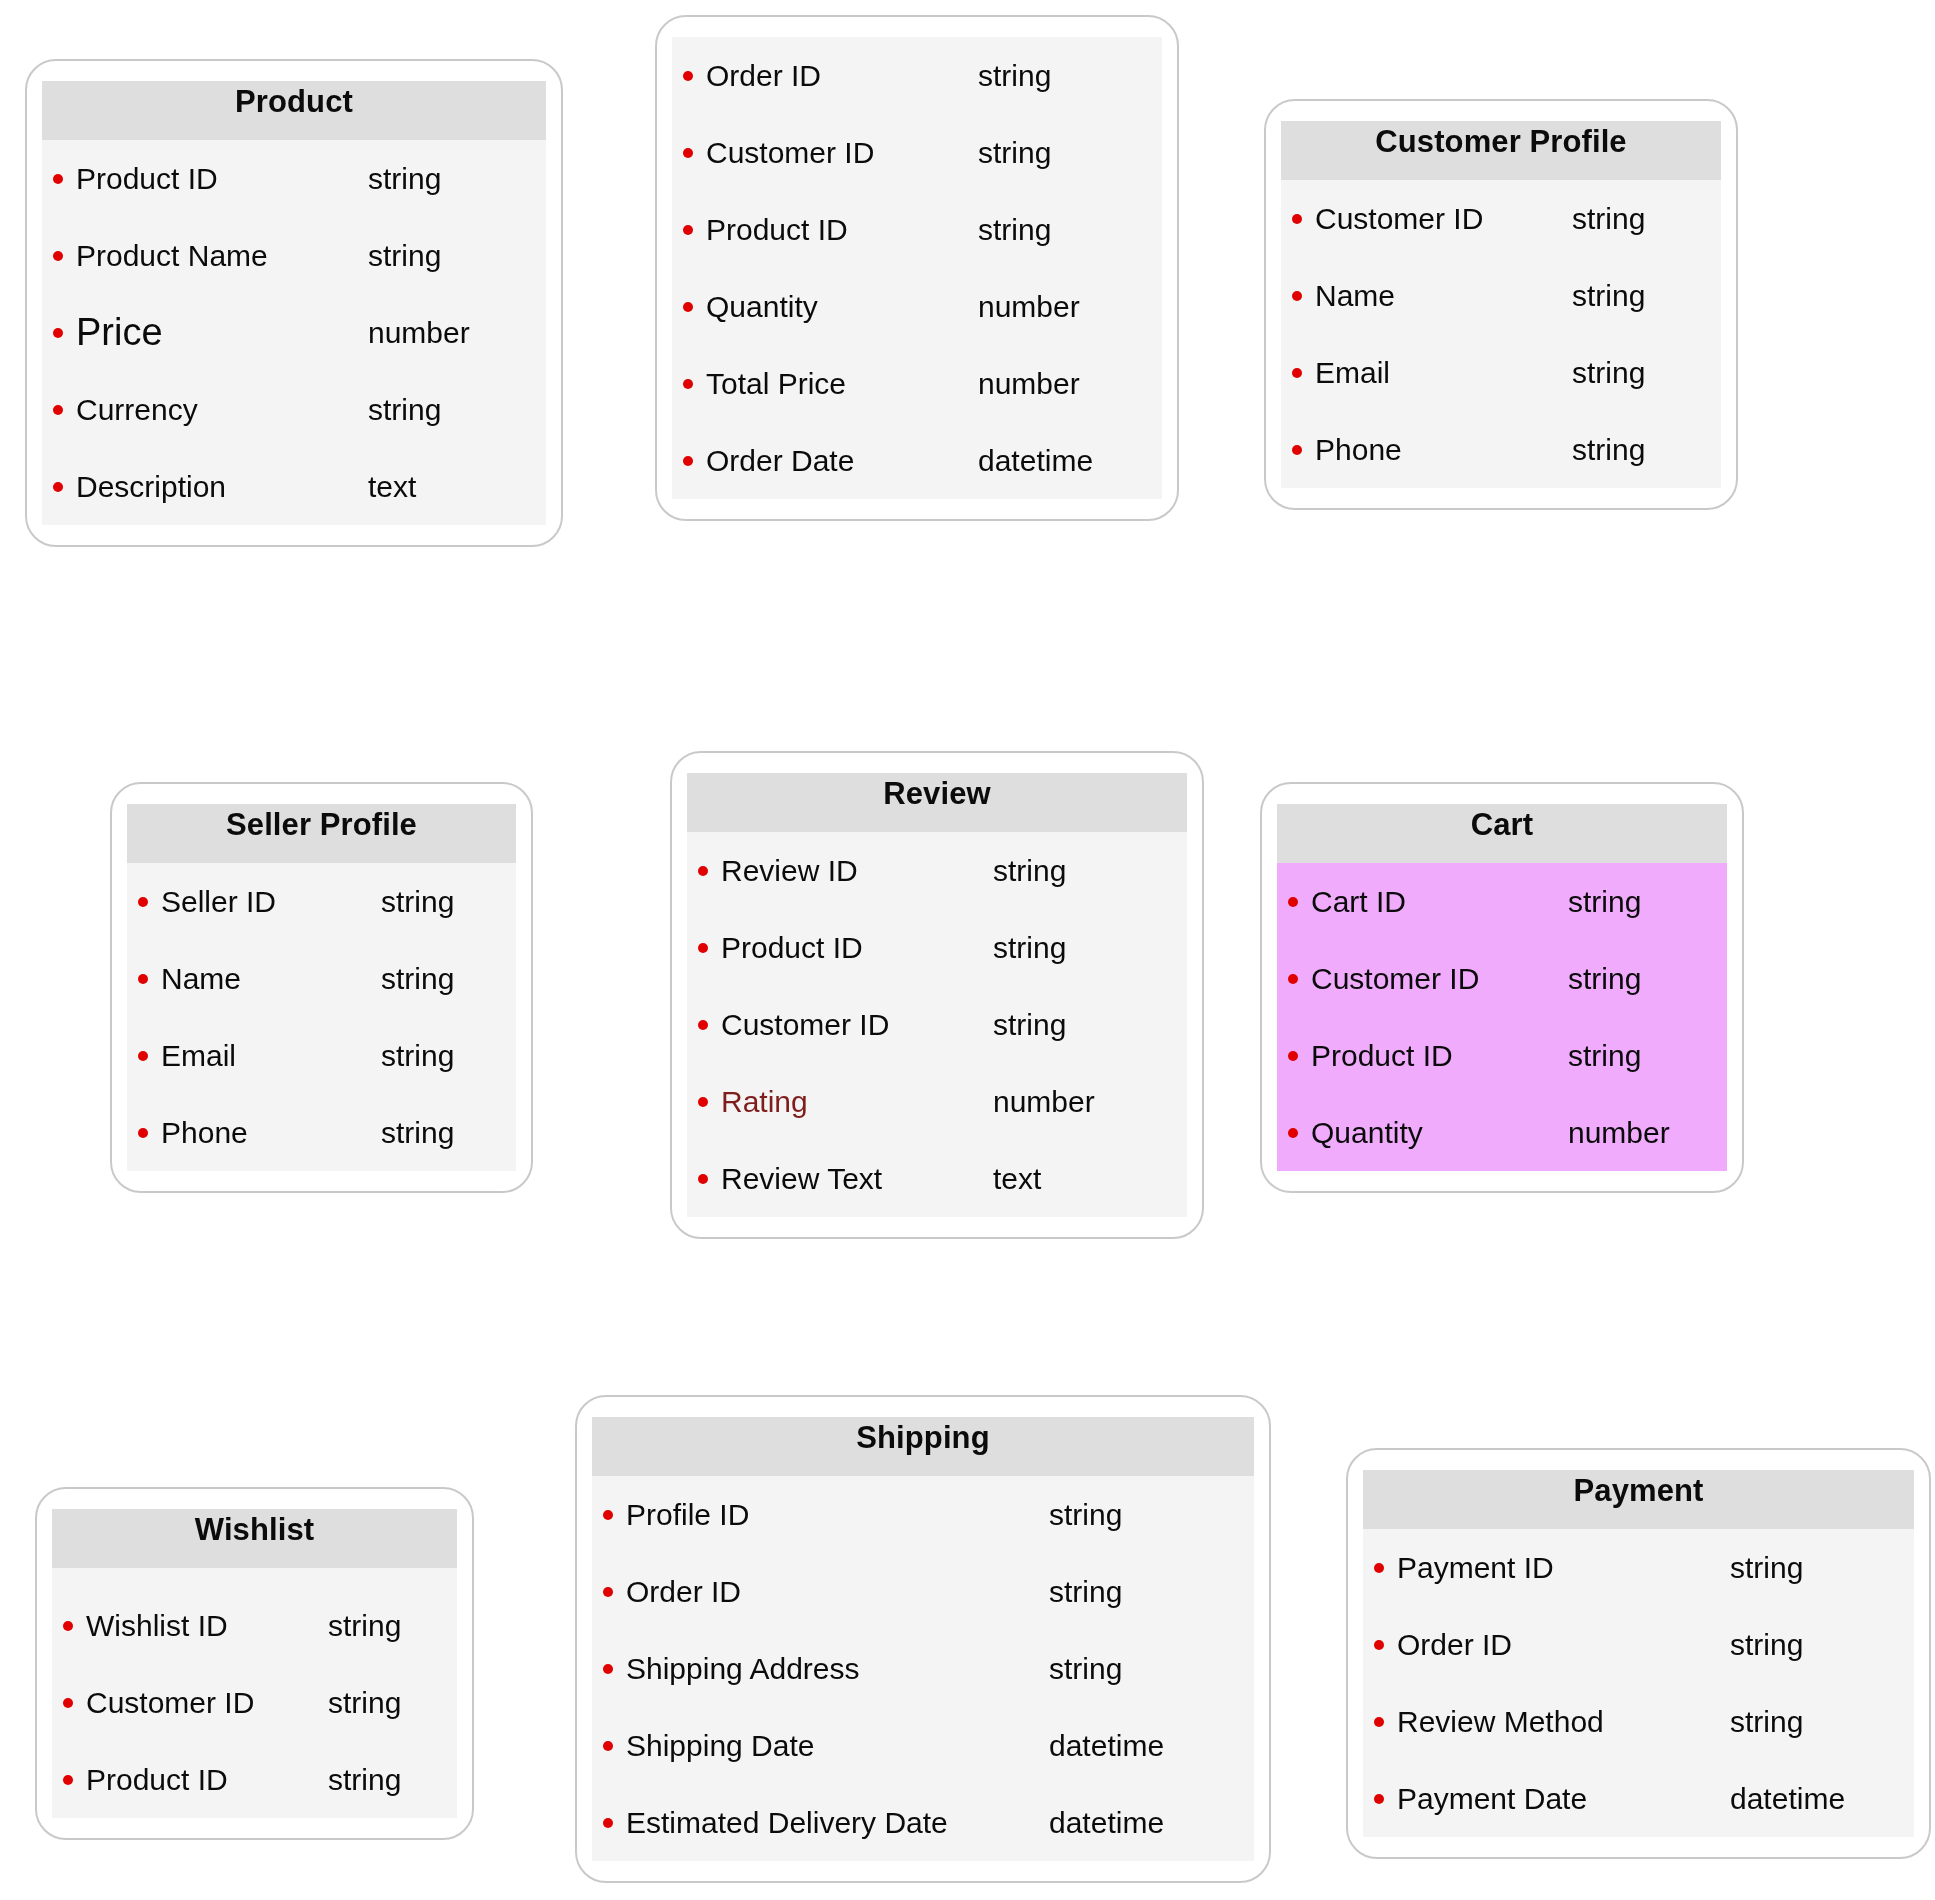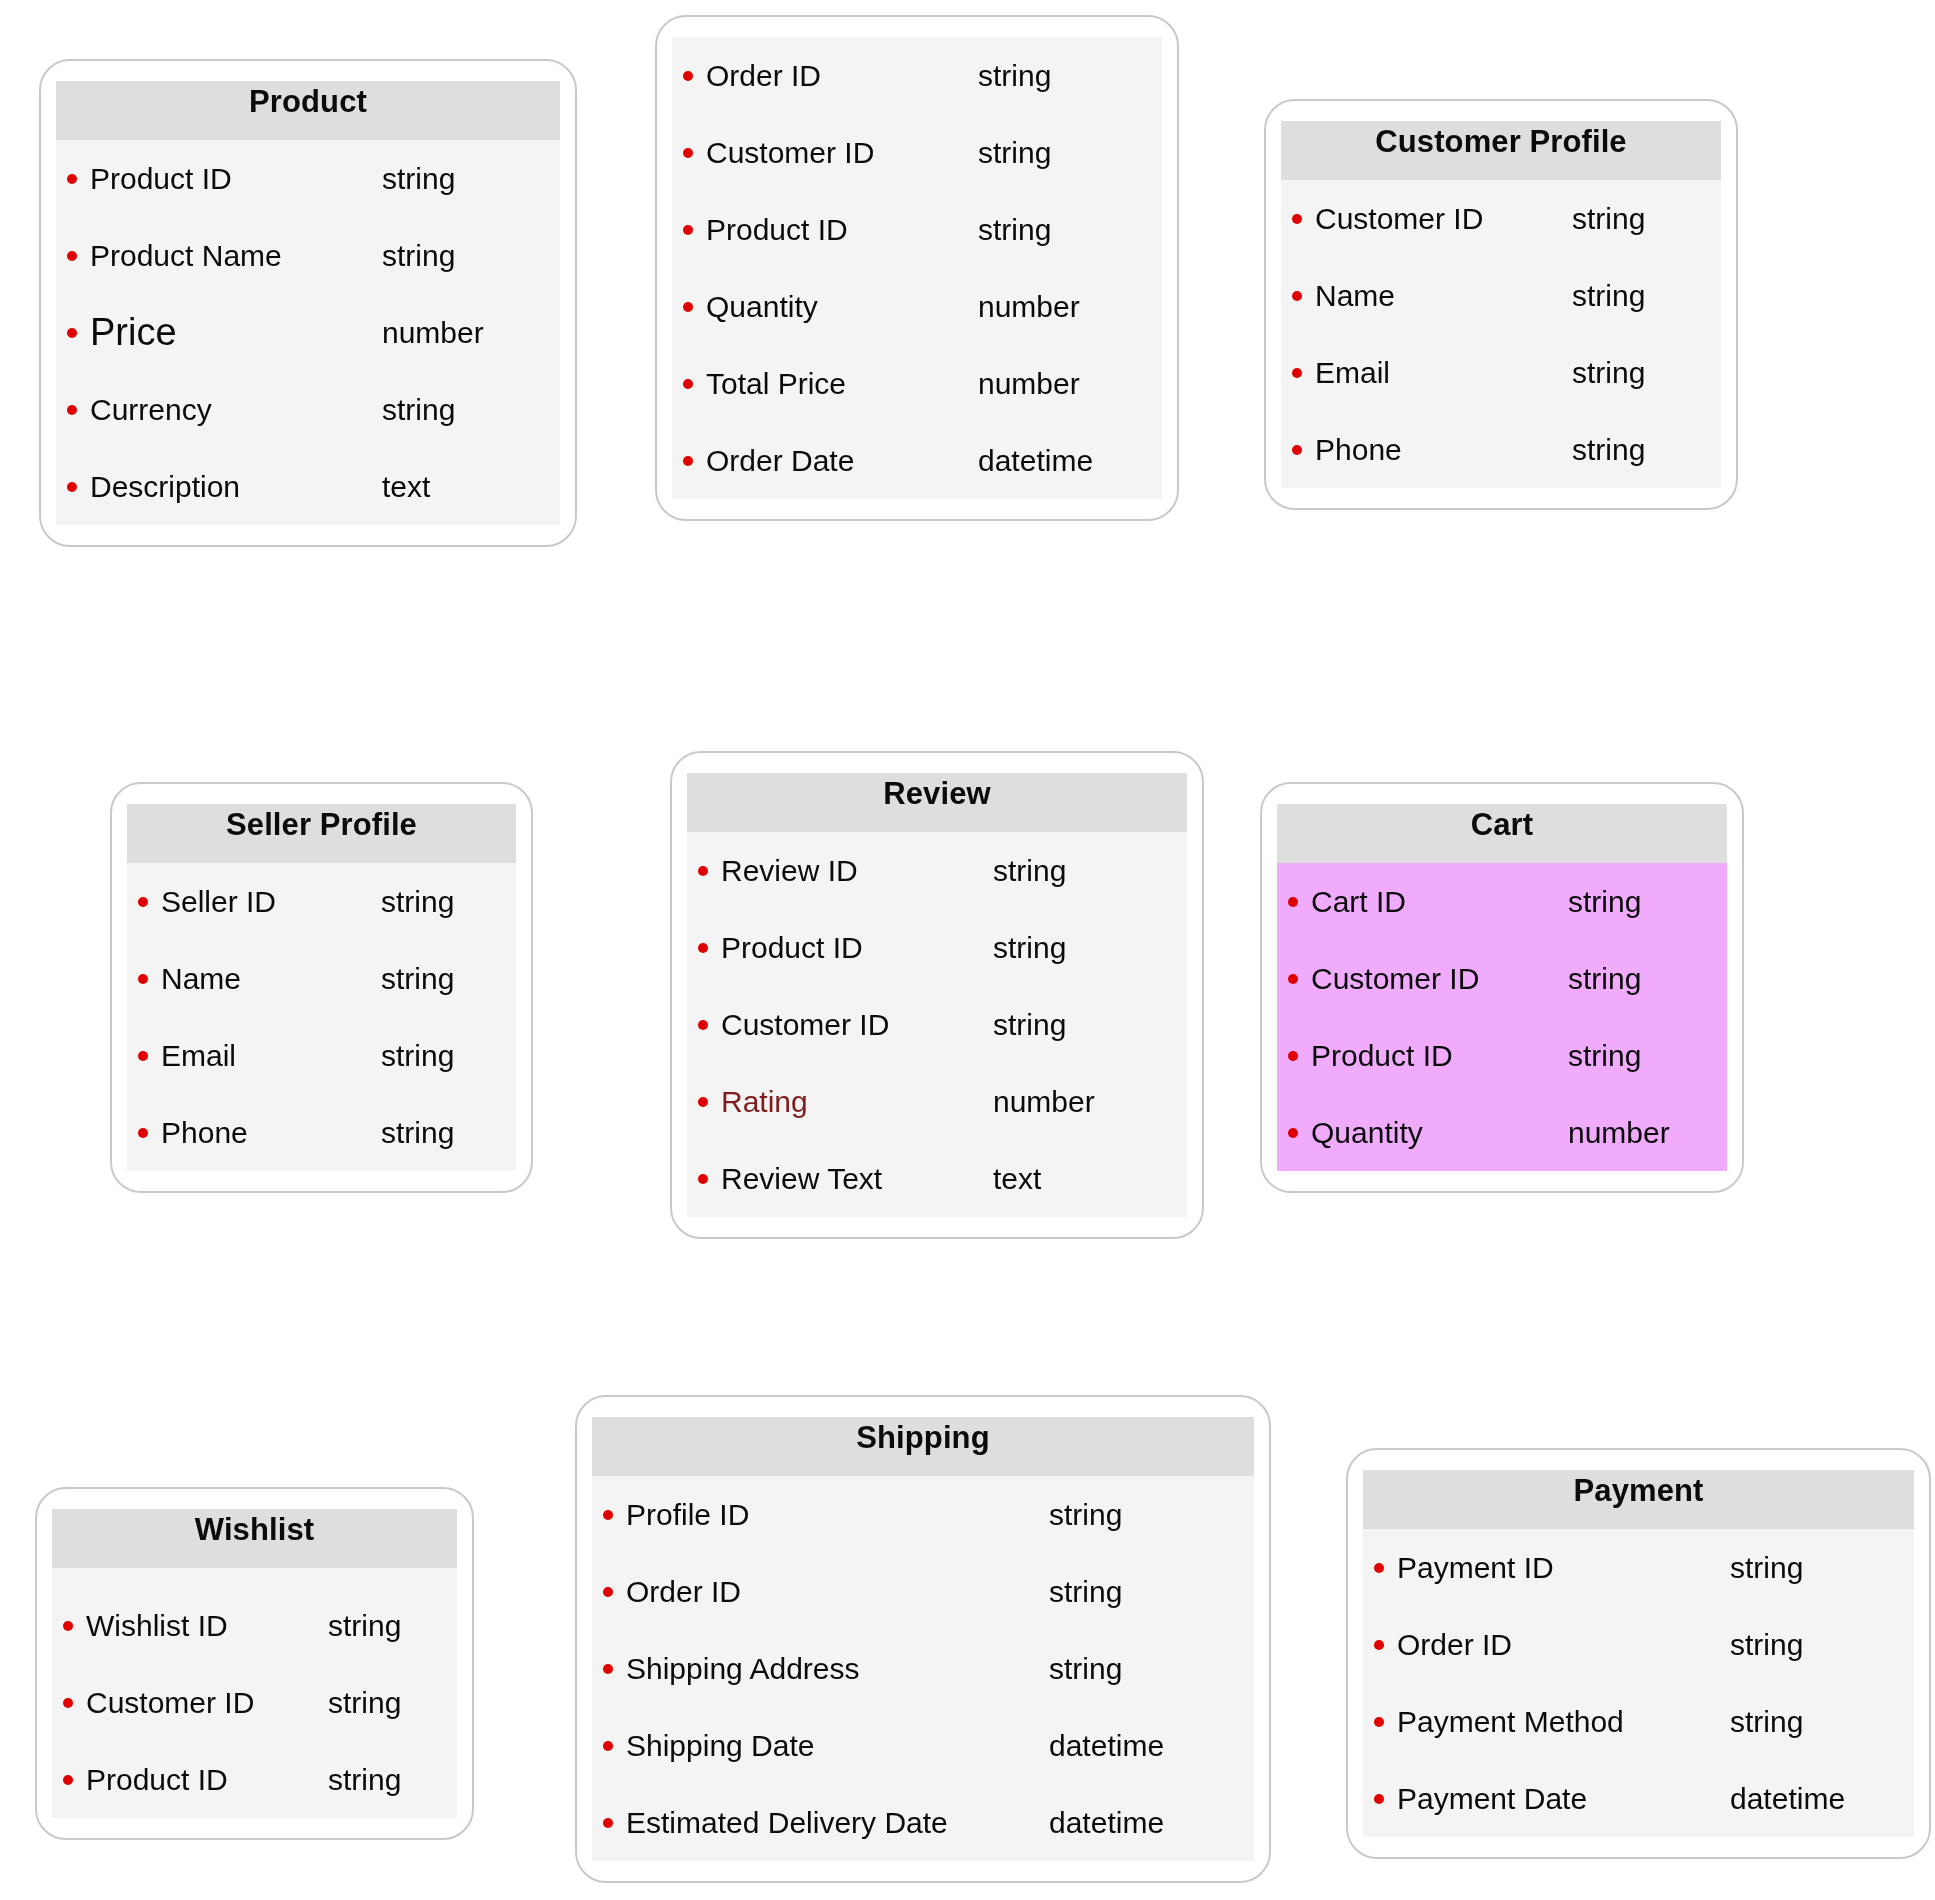--- a/index.html
+++ b/index.html
@@ -65,21 +65,21 @@
     flex:0 0 auto;
     color:#0b0b0b;
     white-space:nowrap;
   }
 </style>
 </head>
 <body style="background: rgb(255, 255, 255);">
 
 <div class="canvas">
 
-<div class="entity" style="left: 39px; top: 59px; width: 538px; border-color: rgb(201, 201, 201); background: rgb(255, 255, 255);">
+<div class="entity" style="left: 25px; top: 59px; width: 538px; border-color: rgb(201, 201, 201); background: rgb(255, 255, 255);">
       <div class="entity-inner" style="background: rgb(244, 244, 244);">
         <div class="entity-header" style="background: rgb(222, 222, 222); height: 59px; line-height: 42px; padding-top: 0px;">
           <span class="entity-title" style="font-size: 31px; color: rgb(11, 11, 11);">Product</span>
         </div>
         <div class="entity-body">
           <div class="attr-row" style="height: 77px;">
             <span class="attr-bullet" style="background: rgb(224, 0, 0);"></span>
             <span class="attr-name" style="font-size: 30px; width: 272px; color: rgb(11, 11, 11);">Product ID</span>
             <span class="attr-type" style="font-size: 30px; color: rgb(11, 11, 11); margin-left: 20px;">string</span>
           </div>
@@ -332,21 +332,21 @@
             <span class="attr-name" style="font-size: 30px; width: 313px; color: rgb(11, 11, 11);">Payment ID</span>
             <span class="attr-type" style="font-size: 30px; color: rgb(11, 11, 11); margin-left: 20px;">string</span>
           </div>
           <div class="attr-row" style="height: 77px;">
             <span class="attr-bullet" style="background: rgb(224, 0, 0);"></span>
             <span class="attr-name" style="font-size: 30px; width: 313px; color: rgb(11, 11, 11);">Order ID</span>
             <span class="attr-type" style="font-size: 30px; color: rgb(11, 11, 11); margin-left: 20px;">string</span>
           </div>
           <div class="attr-row" style="height: 77px;">
             <span class="attr-bullet" style="background: rgb(224, 0, 0);"></span>
-            <span class="attr-name" style="font-size: 30px; width: 313px; color: rgb(11, 11, 11);">Payment Method</span>
+            <span class="attr-name" style="font-size: 30px; width: 313px; color: rgb(11, 11, 11);">Review Method</span>
             <span class="attr-type" style="font-size: 30px; color: rgb(11, 11, 11); margin-left: 20px;">string</span>
           </div>
           <div class="attr-row" style="height: 77px;">
             <span class="attr-bullet" style="background: rgb(224, 0, 0);"></span>
             <span class="attr-name" style="font-size: 30px; width: 313px; color: rgb(11, 11, 11);">Payment Date</span>
             <span class="attr-type" style="font-size: 30px; color: rgb(11, 11, 11); margin-left: 20px;">datetime</span>
           </div>
         </div>
       </div>
     </div>

